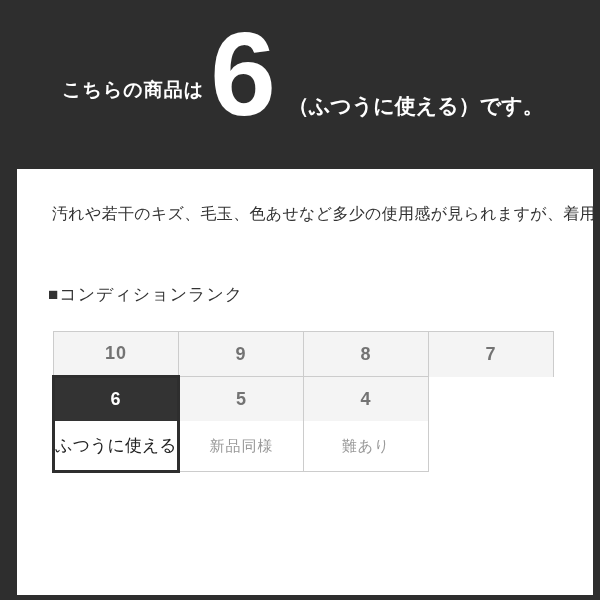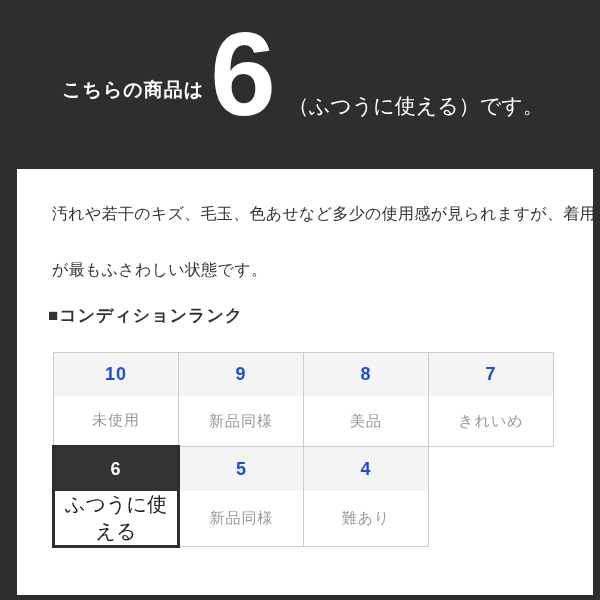--- a/index.html
+++ b/index.html
@@ -29,21 +29,21 @@
   }
   .hdr-num{
     font-size:118px;
     line-height:118px;
     font-weight:bold;
     margin-top:15px;
     margin-left:6px;
   }
   .hdr-suffix{
     font-size:21px;
-    font-weight:normal;
+    font-weight:bold;
     margin-top:92px;
     margin-left:12px;
     white-space:nowrap;
   }
   
   .content{
     margin:0 7px 0 17px;
     height:426px;
     background:#ffffff;
     box-sizing:border-box;
@@ -51,66 +51,66 @@
   }
   .desc{
     margin:0;
     color:#333333;
     font-size:16px;
     line-height:28px;
     letter-spacing:0.3px;
   }
   .desc-line{white-space:nowrap;}
   .sec-heading{
-    margin:21px 0 0 -4px;
+    margin:28px 0 0 -4px;
     color:#333333;
     font-size:17px;
-    font-weight:700;
+    font-weight:400;
     line-height:21px;
     letter-spacing:1px;
   }
   
   .rank-table{
     border-collapse:collapse;
     table-layout:fixed;
     width:496px;
     margin-top:26px;
   }
   .rank-table td{
     width:124px;
     text-align:center;
     vertical-align:middle;
     border:1px solid #cccccc;
     padding:0;
   }
   td.num{
     height:43px;
     background:#f4f4f4;
-    color:#1d4ed8;
+    color:#737373;
     font-size:18px;
     font-weight:bold;
     border-bottom:0;
     letter-spacing:1px;
   }
   td.lbl{
     height:49px;
     color:#999999;
     font-size:15px;
     border-top:0;
     letter-spacing:1px;
   }
   td.num.hl{
     background:#333333;
     color:#ffffff;
     border:3px solid #2e2e2e;
     border-bottom:0;
   }
   td.lbl.hl{
     color:#222222;
-    font-size:20px;
+    font-size:17px;
     border:3px solid #2e2e2e;
     border-top:0;
     letter-spacing:0;
   }
   td.empty{
     border:none;
     background:#ffffff;
   }
 </style>
 </head>
@@ -124,38 +124,31 @@
     </div>
     <div class="hdr-num">6</div>
     <div class="hdr-suffix">（ふつうに使える）です。</div>
   </header>
 
   <main class="content">
 
     <p class="desc">
       <span class="desc-line">汚れや若干のキズ、毛玉、色あせなど多少の使用感が見られますが、着用・</span><br>
       <br>
-      <span class="desc-line">が最もふさわしい状態です。</span>
     </p>
 
     <h2 class="sec-heading">■コンディションランク</h2>
 
     <table class="rank-table">
       <tbody>
         <tr>
           <td class="num">10</td>
           <td class="num">9</td>
           <td class="num">8</td>
           <td class="num">7</td>
-        </tr>
-        <tr>
-          <td class="lbl">未使用</td>
-          <td class="lbl">新品同様</td>
-          <td class="lbl">美品</td>
-          <td class="lbl">きれいめ</td>
         </tr>
         <tr>
           <td class="num hl">6</td>
           <td class="num">5</td>
           <td class="num">4</td>
           <td class="empty"></td>
         </tr>
         <tr>
           <td class="lbl hl">ふつうに使える</td>
           <td class="lbl">新品同様</td>

